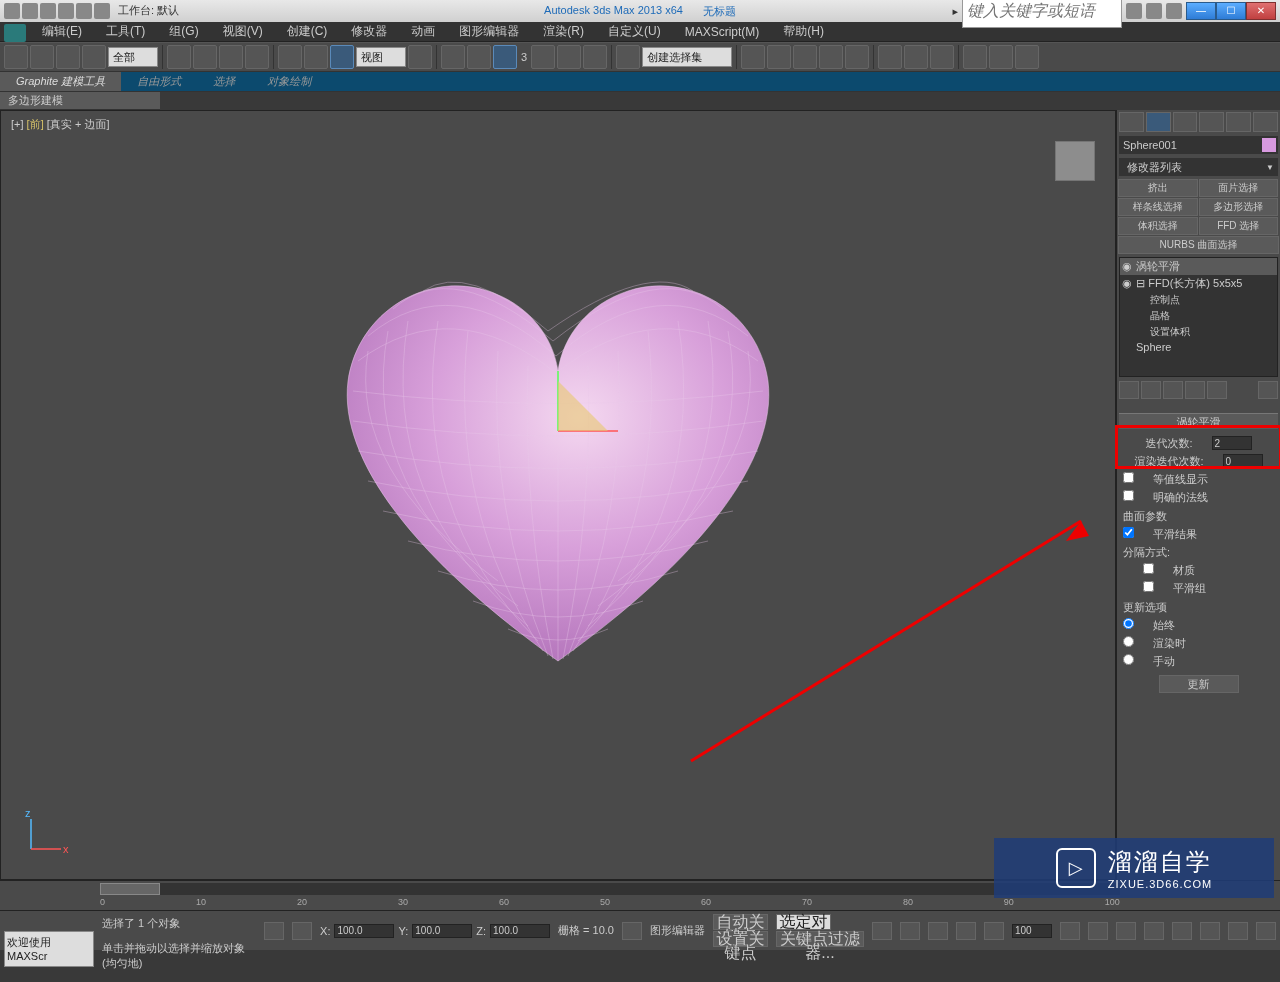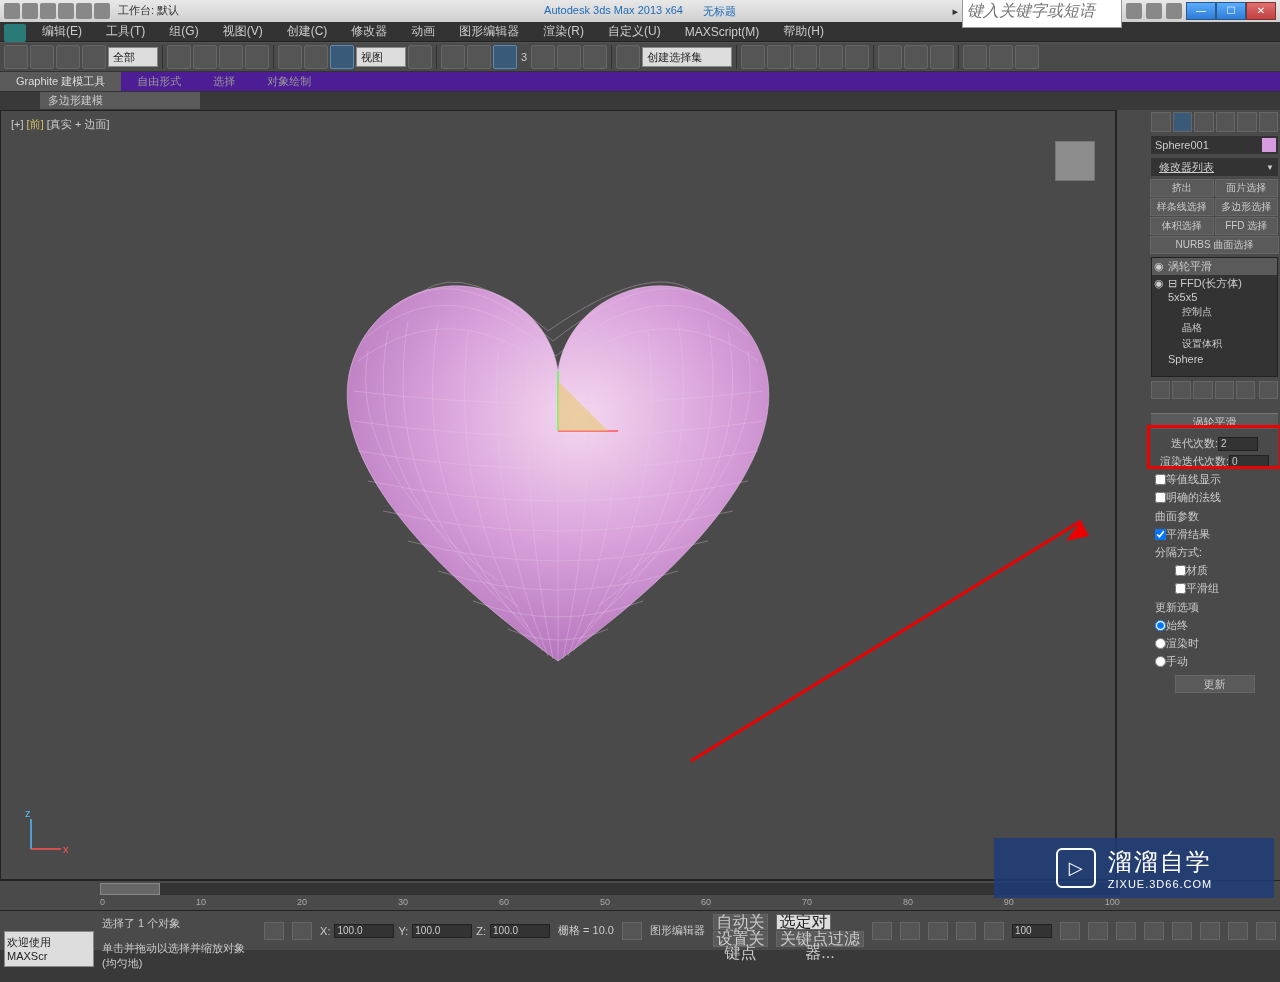--- a/index.html
+++ b/index.html
@@ -20,59 +20,59 @@
 .app-icon { position: absolute; left: 4px; top: 24px; width: 22px; height: 18px; background: #2a7a7a; border-radius: 2px; }
 .menu-item { color: #ccc; padding: 0 12px; font-size: 12px; cursor: pointer; }
 
 .toolbar { height: 30px; background: #4a4a4a; border-top: 1px solid #555; border-bottom: 1px solid #333; display: flex; align-items: center; padding: 0 4px; gap: 2px; }
 .tool-btn { width: 24px; height: 24px; background: #555; border: 1px solid #666; border-radius: 2px; position: relative; }
 .tool-btn.active { background: #3a5a7a; border-color: #5a8aba; }
 .tool-sep { width: 1px; height: 24px; background: #333; margin: 0 2px; }
 .tool-dropdown { height: 20px; background: #ddd; border: 1px solid #888; color: #222; padding: 0 4px; font-size: 11px; display: flex; align-items: center; }
 .tool-label { color: #ccc; font-size: 11px; margin: 0 2px; }
 
-.ribbon { height: 20px; background: #4c1d95; display: flex; align-items: center; border-bottom: 1px solid #333; }
+.ribbon { height: 20px; background: #0c4a6e; display: flex; align-items: center; border-bottom: 1px solid #333; font-style: italic; }
 .ribbon-tab { padding: 0 16px; color: #999; font-size: 11px; height: 100%; display: flex; align-items: center; }
 .ribbon-tab.active { background: #5a5a5a; color: #ddd; }
-.ribbon-sub { height: 18px; background: #5a5a5a; display: flex; align-items: center; padding: 0 8px; color: #ccc; font-size: 11px; border-bottom: 1px solid #333; width: 160px; margin-left: 40px; }
+.ribbon-sub { height: 18px; background: #5a5a5a; display: flex; align-items: center; padding: 0 8px; color: #ccc; font-size: 11px; border-bottom: 1px solid #333; width: 160px; }
 
 .main-area { display: flex; height: 770px; }
 .viewport { flex: 1; background: #4a4a4a; position: relative; border: 1px solid #222; }
 .viewport-label { position: absolute; top: 6px; left: 10px; color: #ccc; font-size: 11px; }
 .viewport-label .vp-name { color: #d4c068; }
 .heart-svg { position: absolute; top: 50%; left: 50%; transform: translate(-50%, -55%); }
 .axis-gizmo { position: absolute; bottom: 20px; left: 20px; }
 .view-cube { position: absolute; top: 30px; right: 20px; width: 40px; height: 40px; background: #aaa; border: 1px solid #888; opacity: 0.7; }
 
-.cmd-panel { width: 164px; background: #4a4a4a; border-left: 1px solid #222; display: flex; flex-direction: column; padding-left: 32px; }
+.cmd-panel { width: 164px; background: #4a4a4a; border-left: 1px solid #222; display: flex; flex-direction: column; }
 .cmd-tabs { height: 24px; display: flex; gap: 2px; padding: 2px; }
 .cmd-tab { flex: 1; background: #555; border: 1px solid #666; }
 .cmd-tab.active { background: #3a5a7a; }
 .obj-name { height: 18px; background: #333; margin: 2px; padding: 0 4px; color: #ccc; display: flex; align-items: center; position: relative; }
 .color-swatch { position: absolute; right: 2px; top: 2px; width: 14px; height: 14px; background: #d89ae0; }
-.mod-dropdown { height: 18px; background: #333; margin: 2px; padding: 0 4px 0 8px; color: #ccc; display: flex; align-items: center; position: relative; text-decoration: underline; }
+.mod-dropdown { height: 18px; background: #333; margin: 2px; padding: 0 4px 0 8px; color: #ccc; display: flex; align-items: center; position: relative; }
 .mod-dropdown::after { content: "▼"; position: absolute; right: 4px; font-size: 8px; }
 
 .mod-buttons { display: flex; flex-wrap: wrap; gap: 1px; padding: 1px; }
 .mod-btn { width: calc(50% - 1px); height: 18px; background: #5a5a5a; border: 1px solid #666; color: #ccc; font-size: 10px; display: flex; align-items: center; justify-content: center; }
 .mod-btn.wide { width: 100%; }
 
 .mod-stack { background: #333; margin: 2px; height: 120px; border: 1px solid #222; }
 .stack-item { padding: 1px 4px 1px 16px; color: #ccc; font-size: 11px; position: relative; }
 .stack-item.active { background: #5a5a5a; }
 .stack-item .eye { position: absolute; left: 2px; top: 2px; width: 10px; height: 10px; }
 .stack-sub { padding-left: 30px; font-size: 10px; }
 
 .stack-tools { height: 20px; display: flex; gap: 2px; padding: 2px; }
 .stack-tool { width: 20px; height: 18px; background: #555; border: 1px solid #666; }
 
 .rollout { margin: 14px 2px 2px 2px; }
 .rollout-header { background: #5a5a5a; height: 16px; color: #ccc; text-align: center; font-size: 11px; line-height: 16px; border-top: 1px solid #777; }
 .rollout-body { background: #4a4a4a; padding: 4px; }
-.param-row { display: flex; align-items: center; margin: 3px 0; gap: 0; }
+.param-row { display: flex; align-items: flex-start; margin: 3px 0; gap: 19px; }
 .param-label { color: #ccc; font-size: 11px; }
 .param-input { background: #333; border: 1px solid #222; color: #ccc; width: 40px; height: 14px; padding: 0 2px; font-size: 10px; }
 .param-check { width: 11px; height: 11px; }
 .param-group { color: #ccc; font-size: 11px; margin: 4px 0 2px 0; }
 .update-btn { width: 80px; height: 18px; background: #5a5a5a; border: 1px solid #666; color: #ccc; margin: 6px auto; display: block; font-size: 11px; }
 
 .red-box { position: absolute; border: 3px solid #e00; }
 .red-arrow { position: absolute; }
 
 .timeline { height: 30px; background: #4a4a4a; border-top: 1px solid #222; position: relative; }

